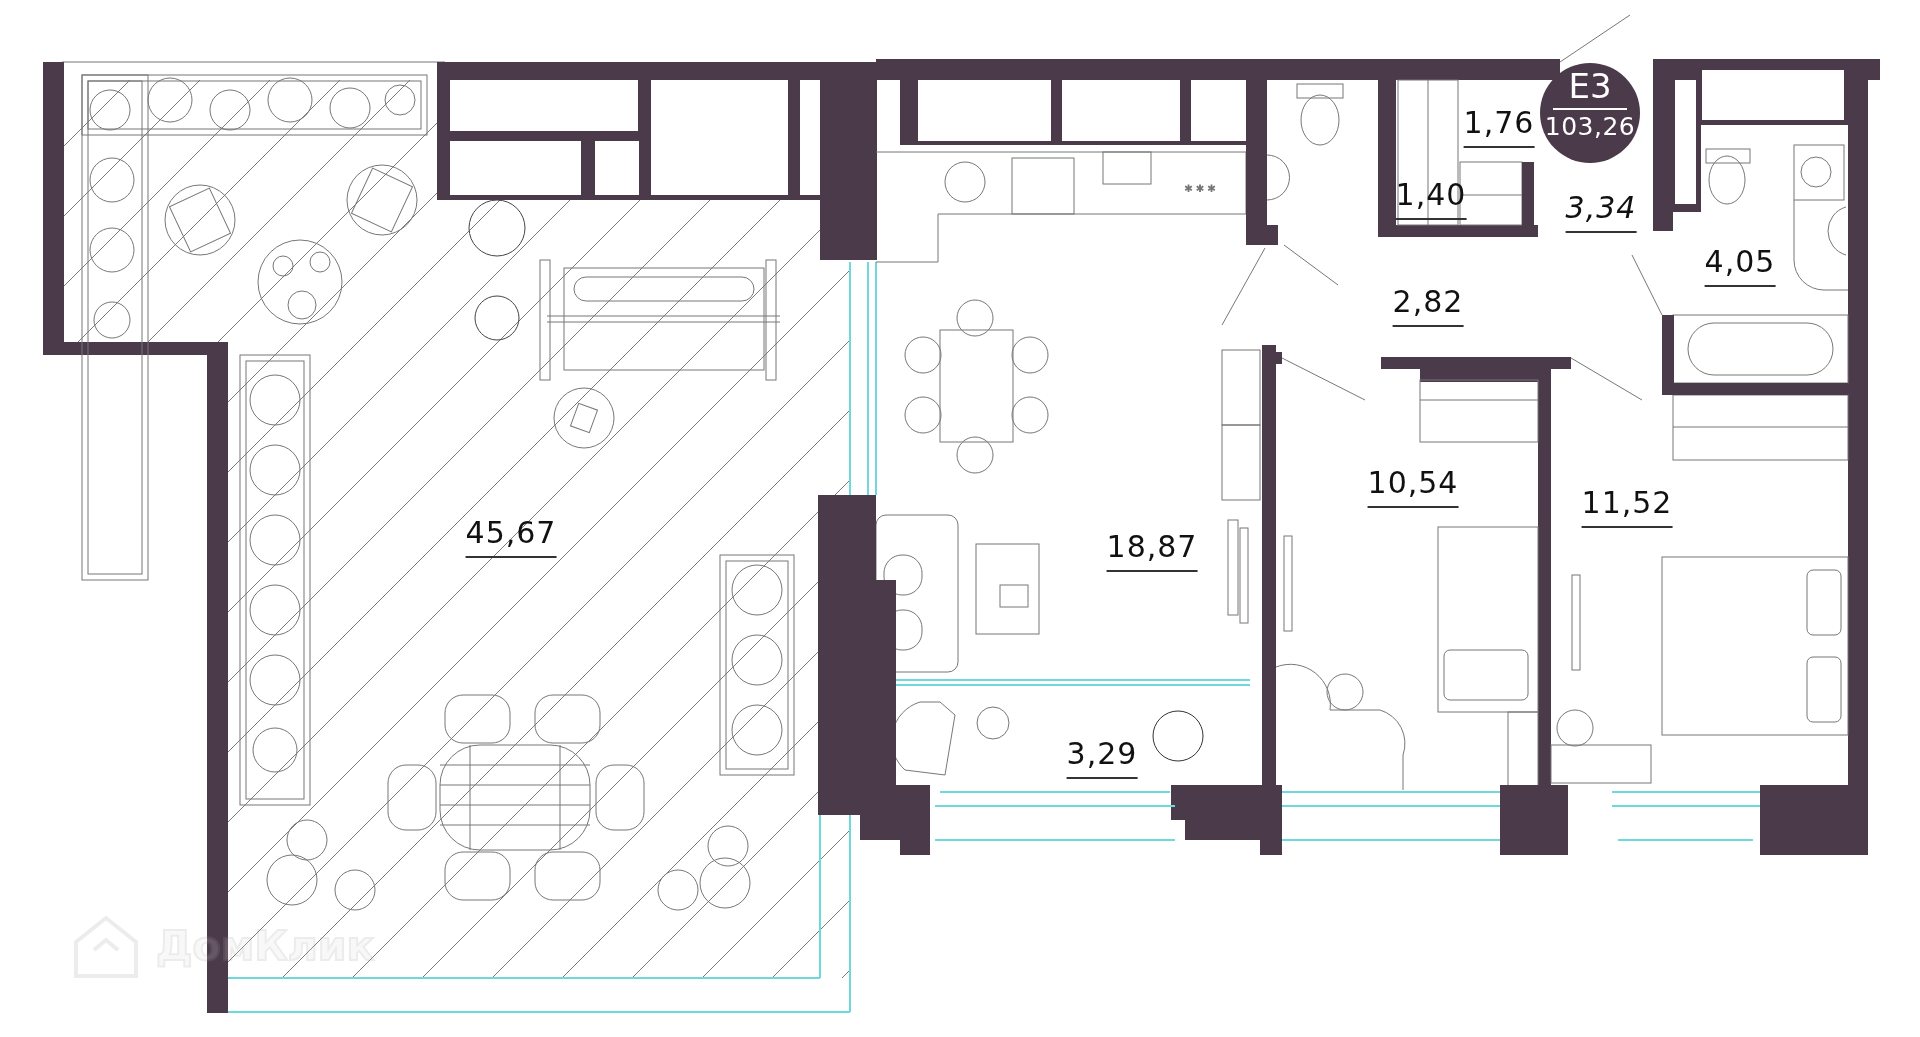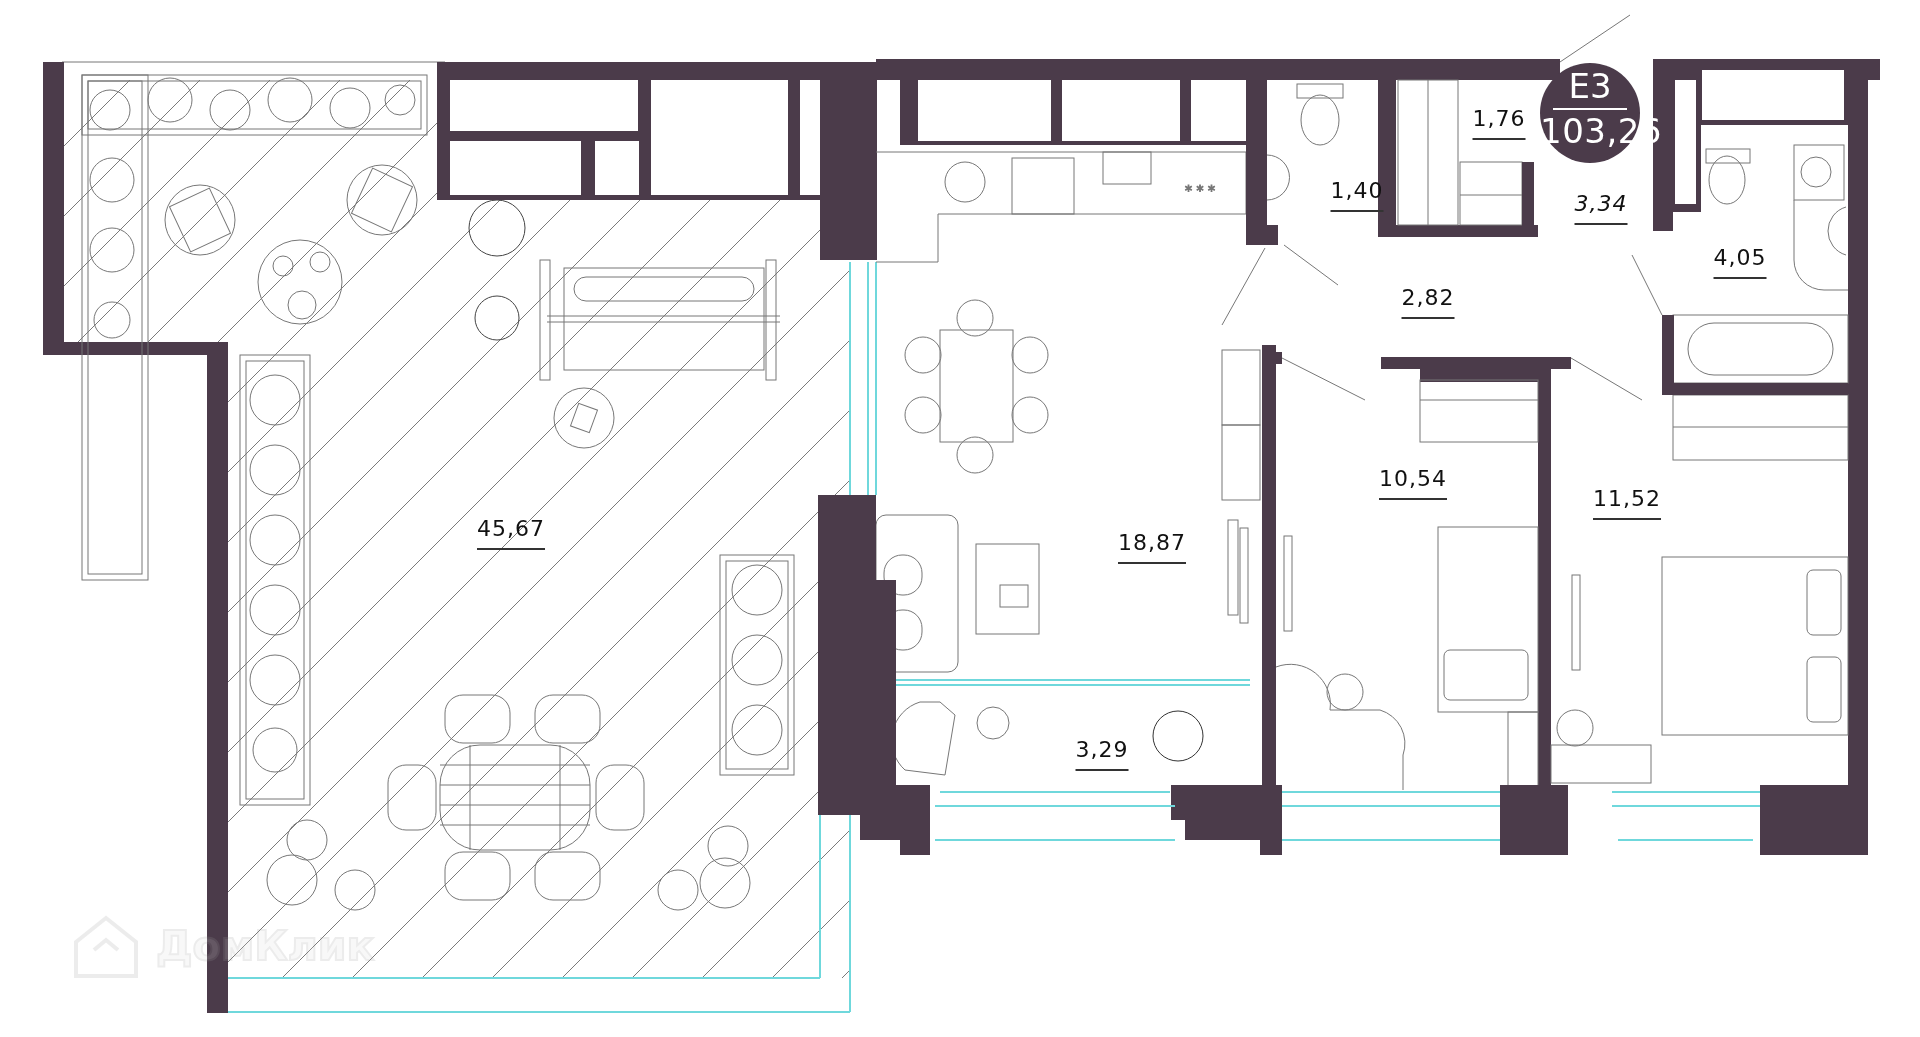--- a/index.html
+++ b/index.html
@@ -2,26 +2,26 @@
 <html><head>
 <meta charset="utf-8">
 <style>
   html, body { margin:0; padding:0; background:#ffffff; }
   body { width:1920px; height:1037px; position:relative; overflow:hidden; font-family:"DejaVu Sans", sans-serif; }
   #plan { position:absolute; left:0; top:0; width:1920px; height:1037px; }
   .wall { fill:#4b3b4a; }
   .thin { fill:none; stroke:#777; stroke-width:1; }
   .glass { fill:none; stroke:#6fd8dc; stroke-width:2; }
   .hatch { stroke:#7a7a7a; stroke-width:1; }
-  .label { position:absolute; font-family:"DejaVu Sans", sans-serif; font-size:22px; color:#111; letter-spacing:1px; transform:translateX(-50%); white-space:nowrap; line-height:1; }
+  .label { position:absolute; font-family:"DejaVu Sans", sans-serif; font-size:30px; color:#111; letter-spacing:1px; transform:translateX(-50%); white-space:nowrap; line-height:1; }
   .label::after { content:""; display:block; height:2px; background:#333; margin-top:8px; }
   .badge { position:absolute; left:1540px; top:63px; width:100px; height:100px; border-radius:50%; background:#4b3b4a; color:#fff; text-align:center; }
   .badge .code { font-size:34px; line-height:1; margin-top:6px; }
   .badge .rule { width:74px; height:2px; background:#fff; margin:5px auto 4px auto; }
-  .badge .area { font-size:34px; line-height:1; letter-spacing:0.5px; }
+  .badge .area { font-size:25px; line-height:1; letter-spacing:0.5px; }
   .watermark { position:absolute; left:70px; top:910px; display:flex; align-items:center; gap:14px; opacity:0.18; color:#bbb; }
   .watermark .wm-text { font-size:41px; font-weight:bold; color:#ddd; -webkit-text-stroke:2px #999; }
 </style>
 </head>
 <body>
 
 <svg id="plan" viewBox="0 0 1920 1037" xmlns="http://www.w3.org/2000/svg">
   <defs>
     <clipPath id="terraceClip">
       <path d="M62 80 L445 80 L445 200 L835 200 L835 262 L850 262 L850 978 L228 978 L228 355 L62 355 Z"></path>
@@ -327,21 +327,21 @@
   </g>
 </svg>
 
 <div class="label" style="left:511px; top:518px;text-align:center;">45,67</div>
 <div class="label" style="left:1152px; top:532px;">18,87</div>
 <div class="label" style="left:1102px; top:728px;margin-top:11px;">3,29</div>
 <div class="label" style="left:1413px; top:468px;">10,54</div>
 <div class="label" style="left:1627px; top:488px;">11,52</div>
 <div class="label" style="left:1428px; top:287px;text-align:right;">2,82</div>
 <div class="label" style="left:1601px; top:193px;font-style:italic;">3,34</div>
-<div class="label" style="left:1357px; top:180px;">1,40</div>
+<div class="label" style="left:1431px; top:180px;">1,40</div>
 <div class="label" style="left:1499px; top:108px;">1,76</div>
 <div class="label" style="left:1740px; top:235px;margin-top:12px;">4,05</div>
 
 <div class="badge">
   <div class="code">Е3</div>
   <div class="rule"></div>
   <div class="area">103,26</div>
 </div>
 
 <div class="watermark">

